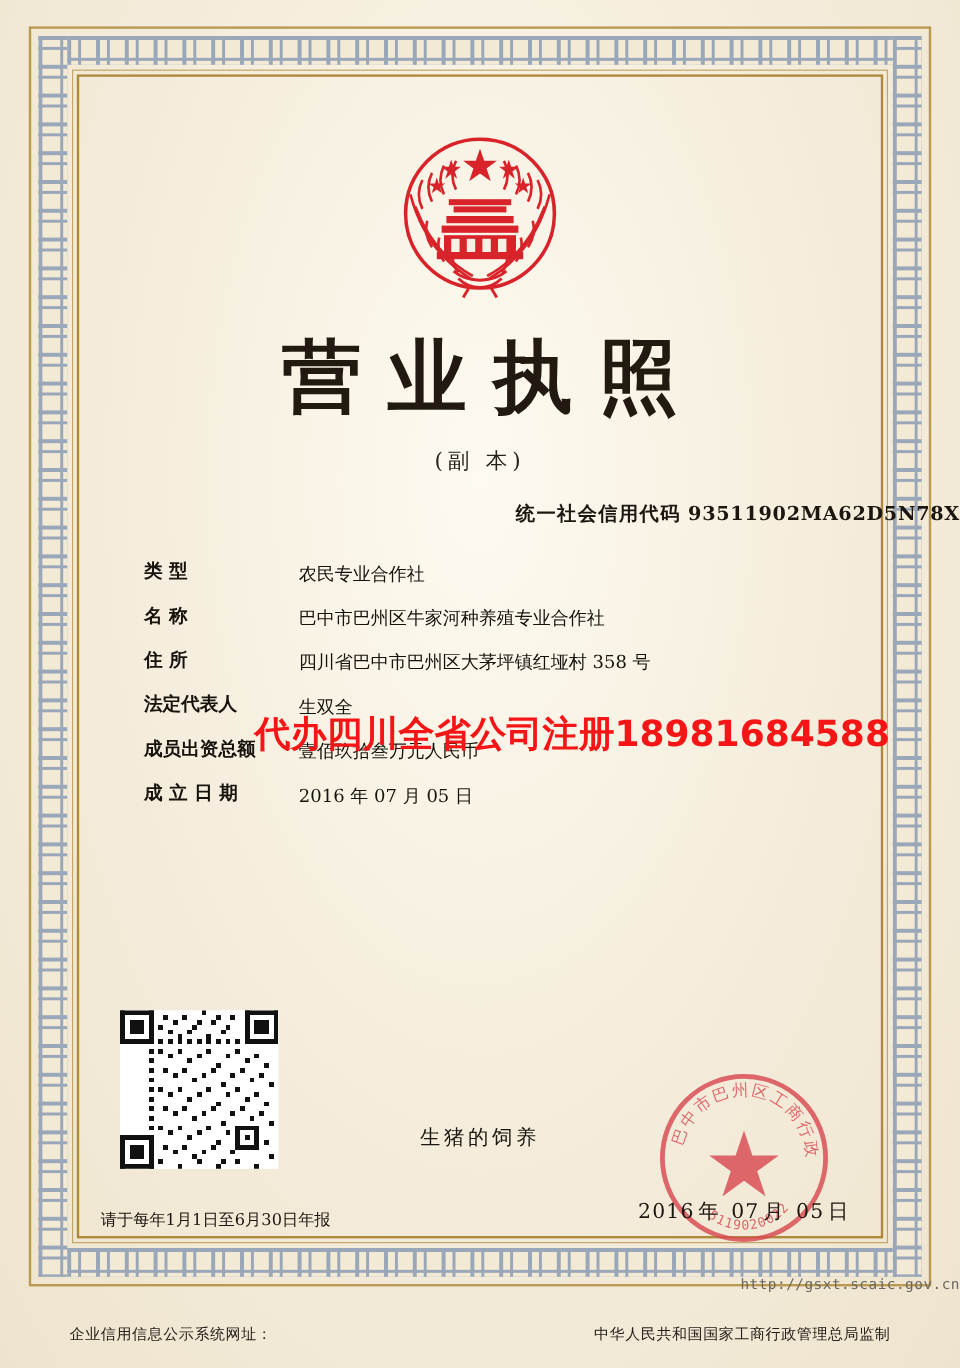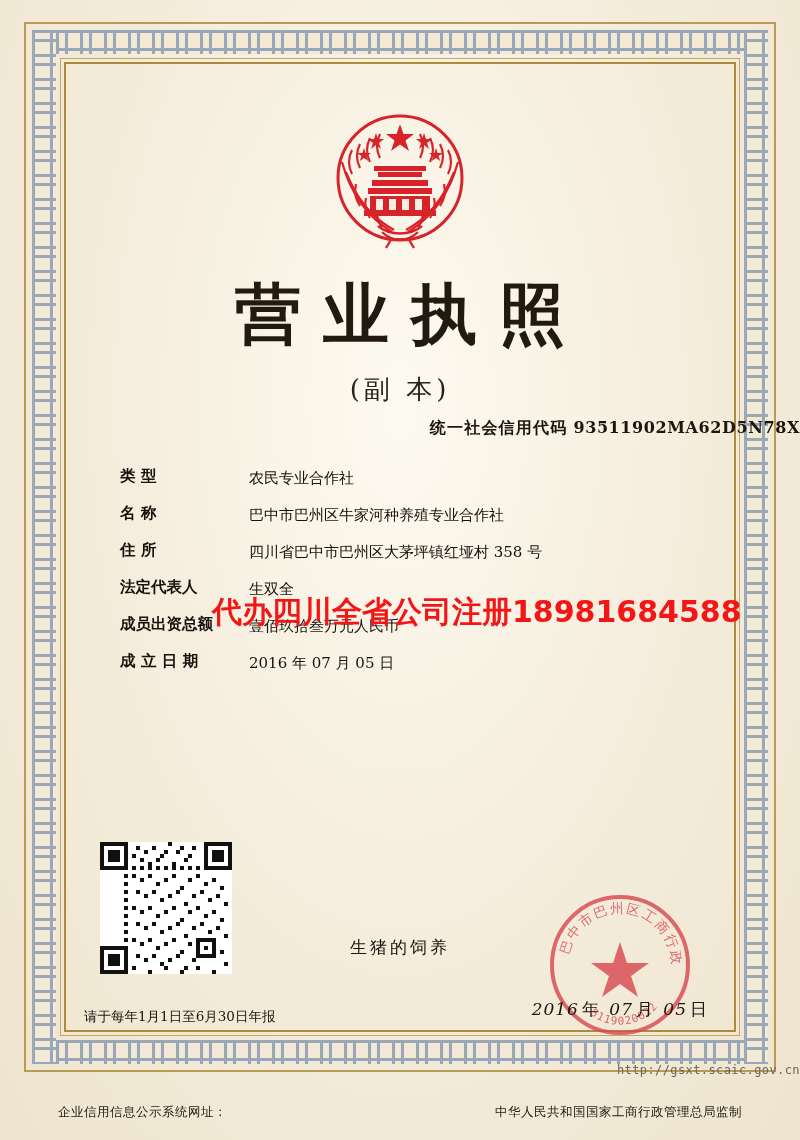--- a/index.html
+++ b/index.html
@@ -93,21 +93,21 @@
     letter-spacing: 22px;
     text-indent: 22px;
     color: #221a10;
   }
   .doc-subtitle {
     position: absolute;
     top: 372px;
     left: 0; right: 0;
     text-align: center;
     font-family: "DejaVu Serif", "Liberation Serif", serif;
-    font-size: 26px;
+    font-size: 18px;
     letter-spacing: 4px;
     color: #2a2118;
   }
   .credit-code {
     position: absolute;
     top: 418px;
     left: 0; right: 0;
     text-align: right;
     font-family: "DejaVu Serif", "Liberation Serif", serif;
     font-size: 16px;
@@ -190,21 +190,21 @@
   .issue-date {
     position: absolute;
     right: 92px;
     top: 998px;
     font-family: "DejaVu Serif", "Liberation Serif", serif;
     font-size: 17px;
     color: #1a150e;
     letter-spacing: 1px;
     white-space: nowrap;
   }
-  .issue-date .num { margin: 11px 3px; font-style: italic; }
+  .issue-date .num { margin: 11px 3px; }
 
   
   .seal {
     position: absolute;
     left: 545px;
     top: 890px;
     width: 150px; height: 150px;
     opacity: 0.82;
   }
 

